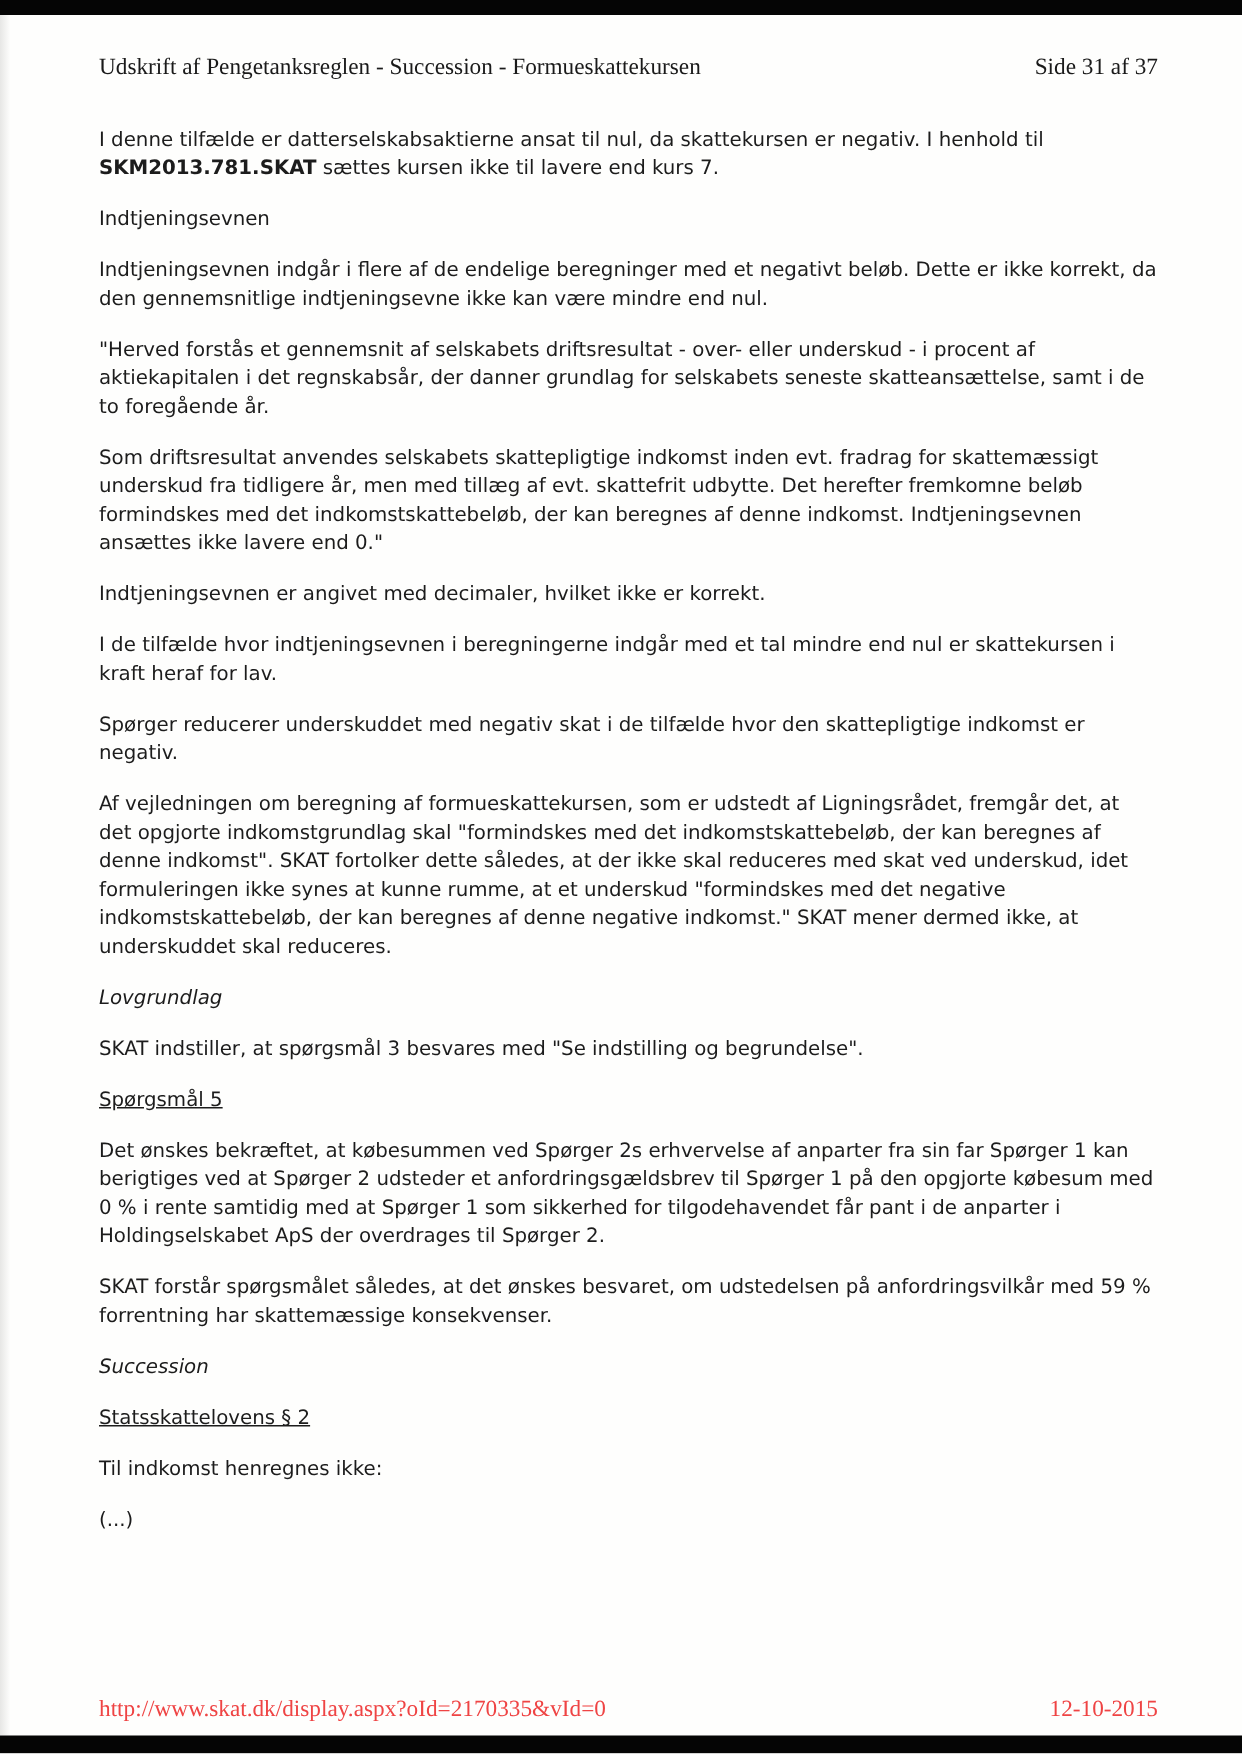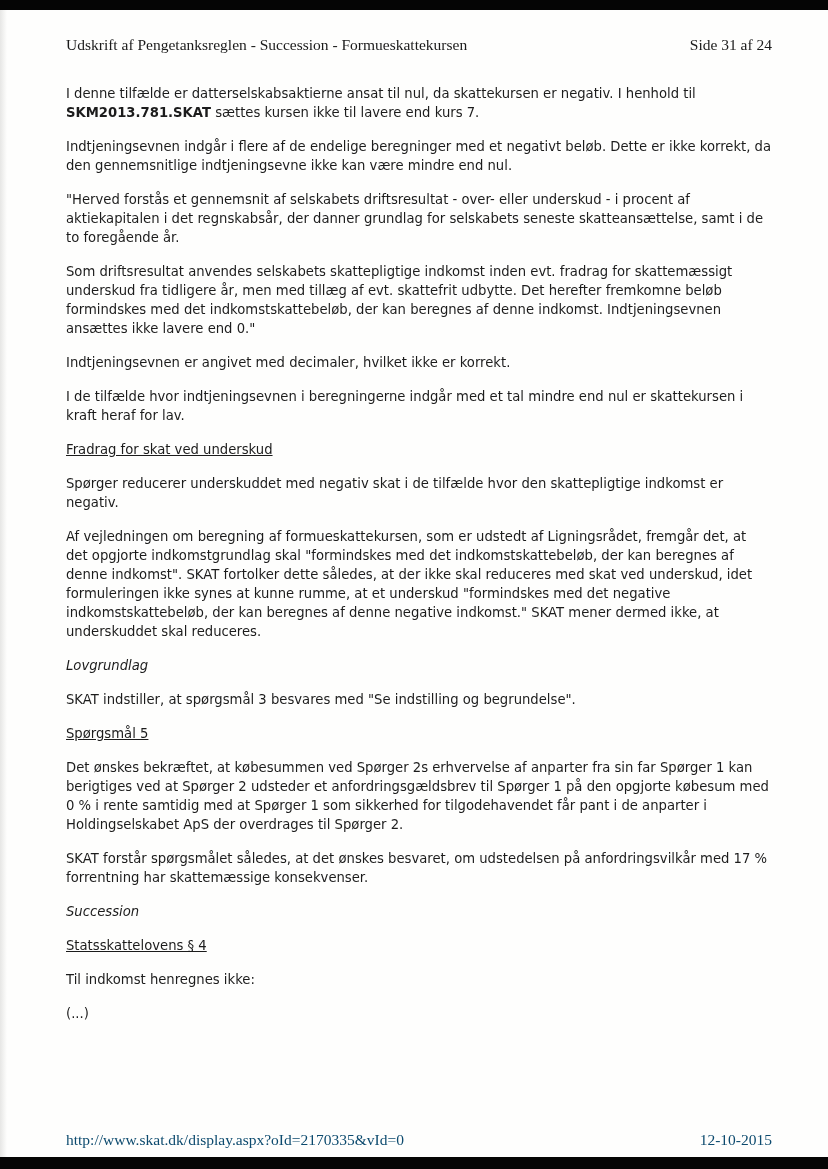--- a/index.html
+++ b/index.html
@@ -32,69 +32,69 @@
   }
   .doc-content p { margin:0 0 15px 0; }
   .doc-content .h-plain { margin:0 0 15px 0; }
   .doc-content .h-underline { margin:0 0 15px 0; text-decoration:underline; }
   .doc-content .h-italic { margin:0 0 15px 0; font-style:italic; }
   .bold-ref { font-weight:bold; }
   .doc-footer {
     position:absolute; bottom:20px; left:66px; right:56px;
     display:flex; justify-content:space-between; align-items:baseline;
     font-family:"Liberation Serif", serif;
-    font-size:15.5px; color:#0c4a6e;
+    font-size:15.5px; color:#ef4444;
   }
 </style>
 </head>
 <body>
 
 <div class="paper">
   <div class="scan-bar top"></div>
   <div class="left-shade"></div>
 
   <div class="doc-header">
     <span>Udskrift af Pengetanksreglen - Succession - Formueskattekursen</span>
-    <span>Side 31 af 24</span>
+    <span>Side 31 af 37</span>
   </div>
 
   <div class="doc-content">
     <p><span>I denne tilfælde er datterselskabsaktierne ansat til nul, da skattekursen er negativ. I henhold til </span><span class="bold-ref">SKM2013.781.SKAT</span><span> sættes kursen ikke til lavere end kurs 7.</span></p>
 
+    <div class="h-plain">Indtjeningsevnen</div>
 
     <p>Indtjeningsevnen indgår i flere af de endelige beregninger med et negativt beløb. Dette er ikke korrekt, da den gennemsnitlige indtjeningsevne ikke kan være mindre end nul.</p>
 
 
     <p>"Herved forstås et gennemsnit af selskabets driftsresultat - over- eller underskud - i procent af aktiekapitalen i det regnskabsår, der danner grundlag for selskabets seneste skatteansættelse, samt i de to foregående år.</p>
 
     <p>Som driftsresultat anvendes selskabets skattepligtige indkomst inden evt. fradrag for skattemæssigt underskud fra tidligere år, men med tillæg af evt. skattefrit udbytte. Det herefter fremkomne beløb formindskes med det indkomstskattebeløb, der kan beregnes af denne indkomst. Indtjeningsevnen ansættes ikke lavere end 0."</p>
 
     <p>Indtjeningsevnen er angivet med decimaler, hvilket ikke er korrekt.</p>
 
     <p>I de tilfælde hvor indtjeningsevnen i beregningerne indgår med et tal mindre end nul er skattekursen i kraft heraf for lav.</p>
 
-    <div class="h-underline">Fradrag for skat ved underskud</div>
 
     <p>Spørger reducerer underskuddet med negativ skat i de tilfælde hvor den skattepligtige indkomst er negativ.</p>
 
     <p>Af vejledningen om beregning af formueskattekursen, som er udstedt af Ligningsrådet, fremgår det, at det opgjorte indkomstgrundlag skal "formindskes med det indkomstskattebeløb, der kan beregnes af denne indkomst". SKAT fortolker dette således, at der ikke skal reduceres med skat ved underskud, idet formuleringen ikke synes at kunne rumme, at et underskud "formindskes med det negative indkomstskattebeløb, der kan beregnes af denne negative indkomst." SKAT mener dermed ikke, at underskuddet skal reduceres.</p>
 
     <div class="h-italic">Lovgrundlag</div>
 
     <p>SKAT indstiller, at spørgsmål 3 besvares med "Se indstilling og begrundelse".</p>
 
     <div class="h-underline">Spørgsmål 5</div>
 
     <p>Det ønskes bekræftet, at købesummen ved Spørger 2s erhvervelse af anparter fra sin far Spørger 1 kan berigtiges ved at Spørger 2 udsteder et anfordringsgældsbrev til Spørger 1 på den opgjorte købesum med 0 % i rente samtidig med at Spørger 1 som sikkerhed for tilgodehavendet får pant i de anparter i Holdingselskabet ApS der overdrages til Spørger 2.</p>
 
-    <p>SKAT forstår spørgsmålet således, at det ønskes besvaret, om udstedelsen på anfordringsvilkår med 17 % forrentning har skattemæssige konsekvenser.</p>
+    <p>SKAT forstår spørgsmålet således, at det ønskes besvaret, om udstedelsen på anfordringsvilkår med 59 % forrentning har skattemæssige konsekvenser.</p>
 
     <div class="h-italic">Succession</div>
 
-    <div class="h-underline">Statsskattelovens § 4</div>
+    <div class="h-underline">Statsskattelovens § 2</div>
 
     <p>Til indkomst henregnes ikke:</p>
 
     <p>(...)</p>
   </div>
 
   <div class="doc-footer">
     <span>http://www.skat.dk/display.aspx?oId=2170335&amp;vId=0</span>
     <span>12-10-2015</span>
   </div>

